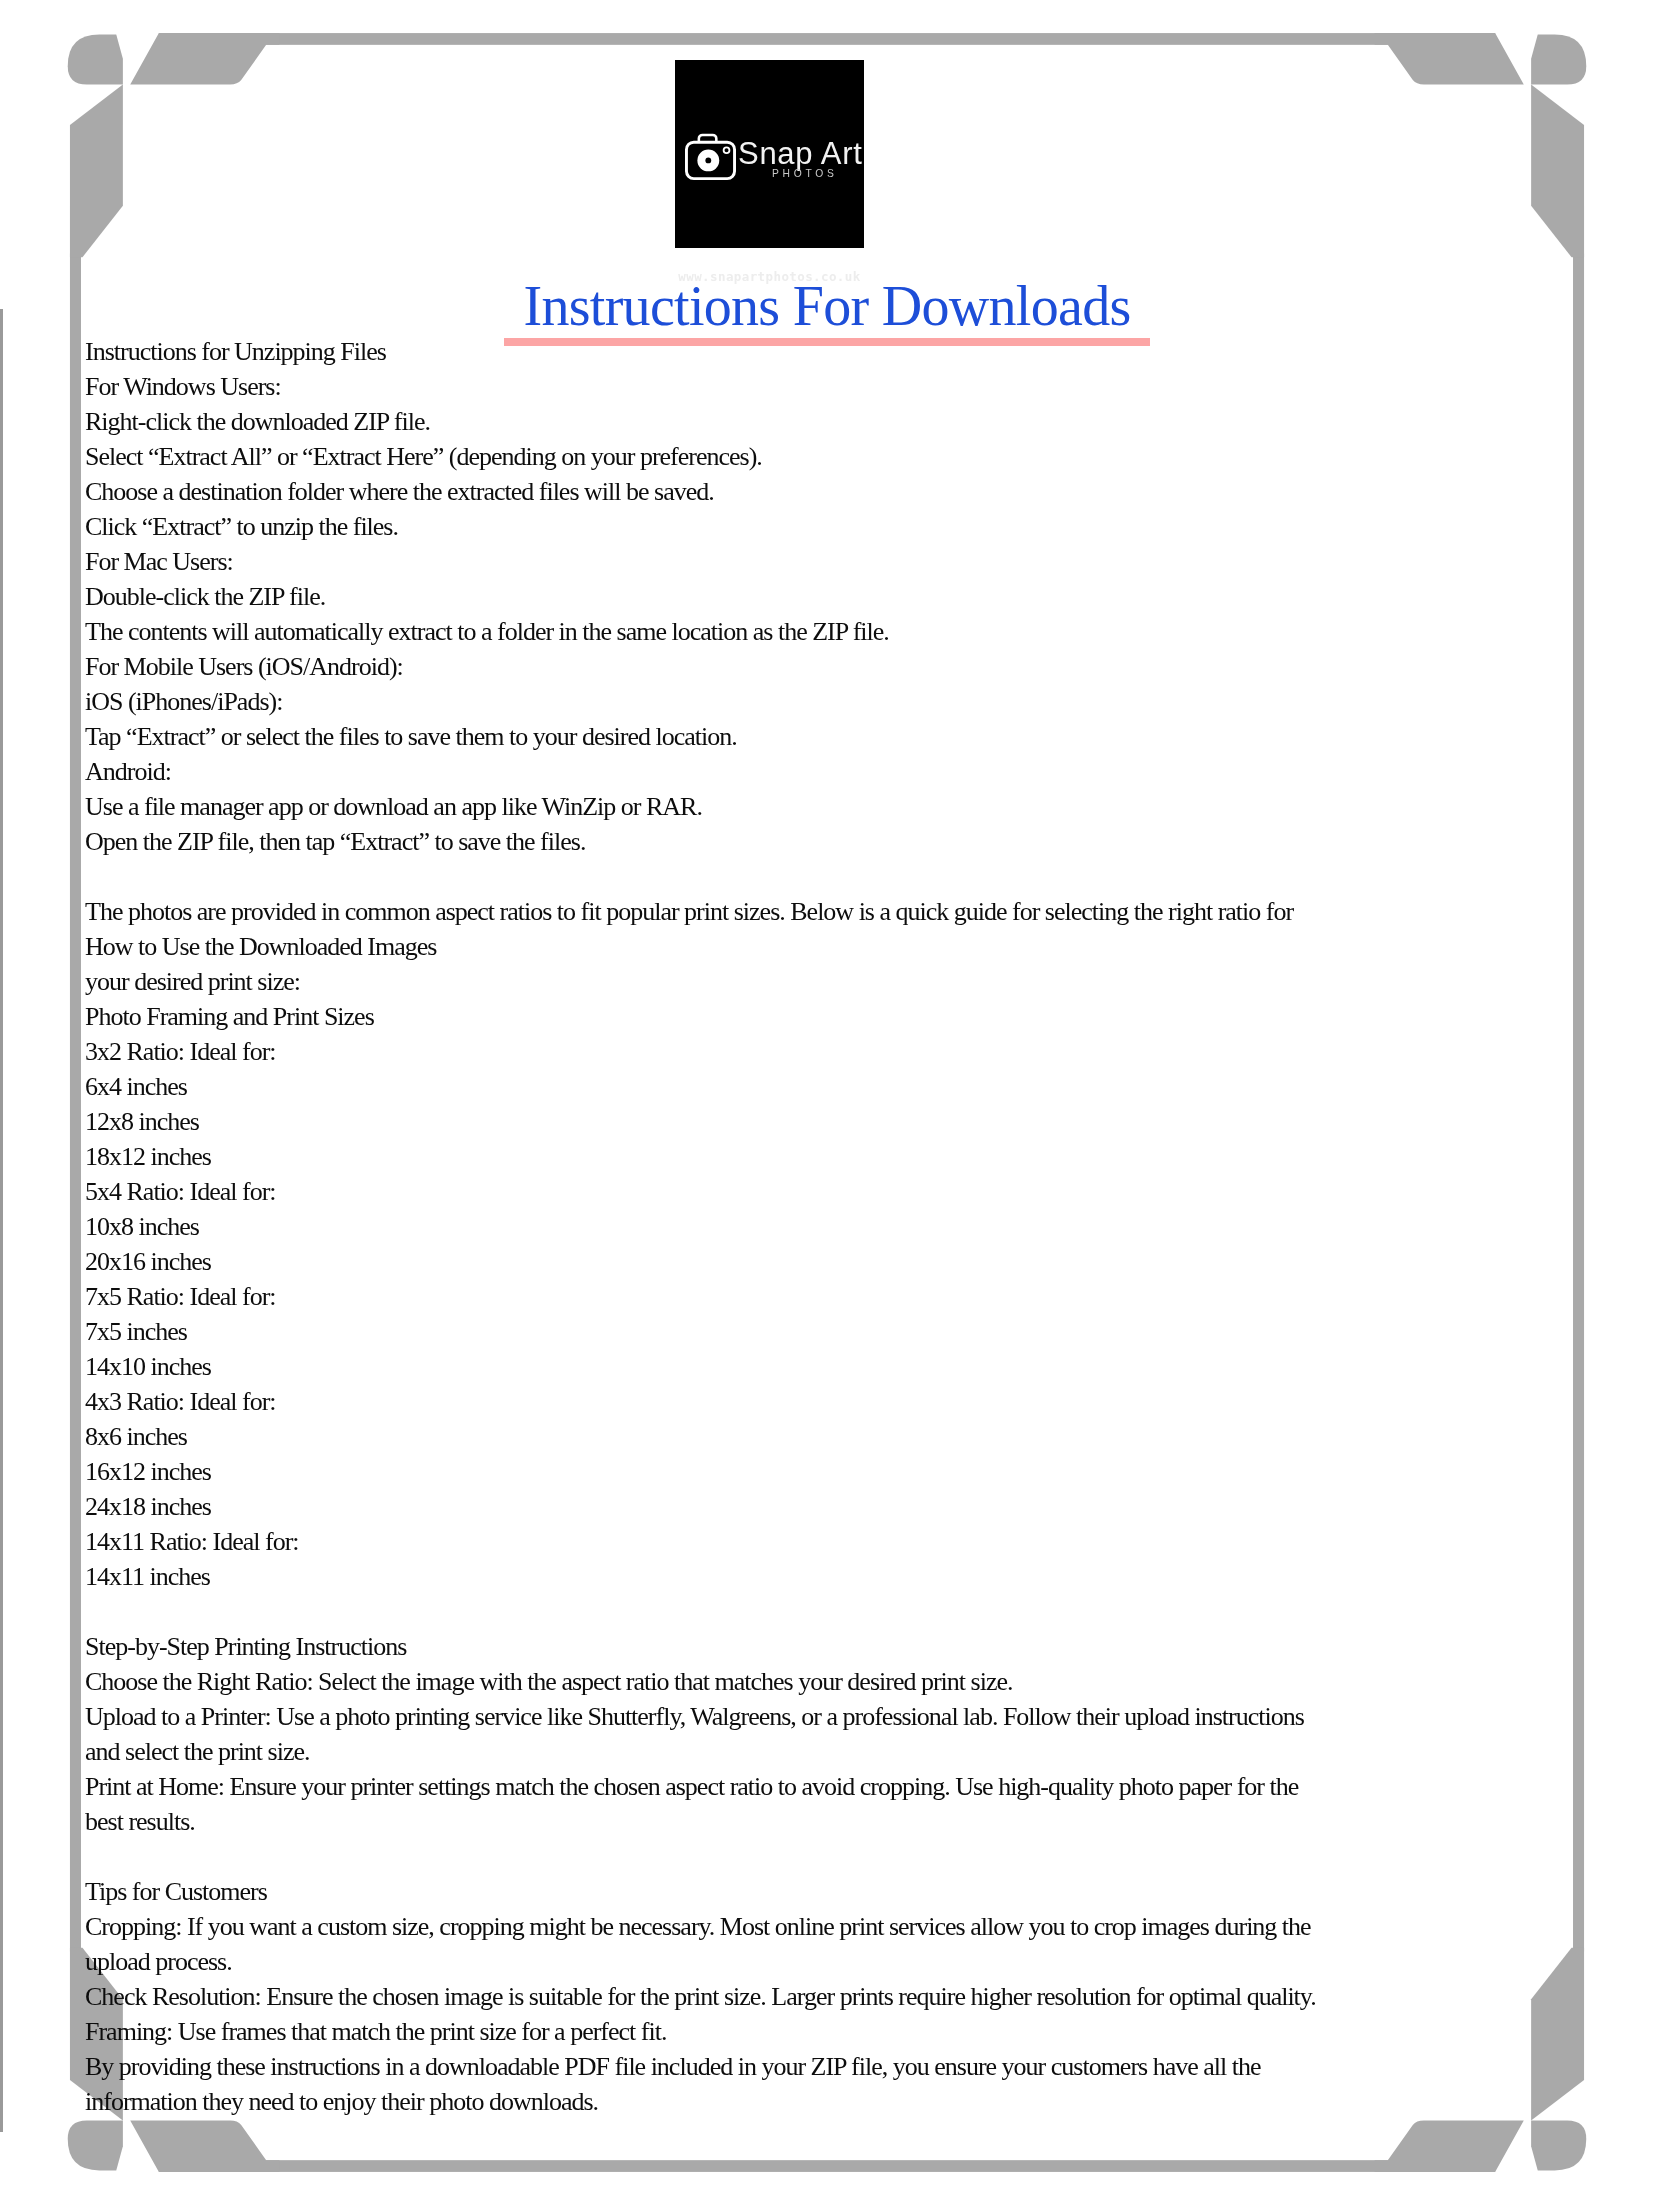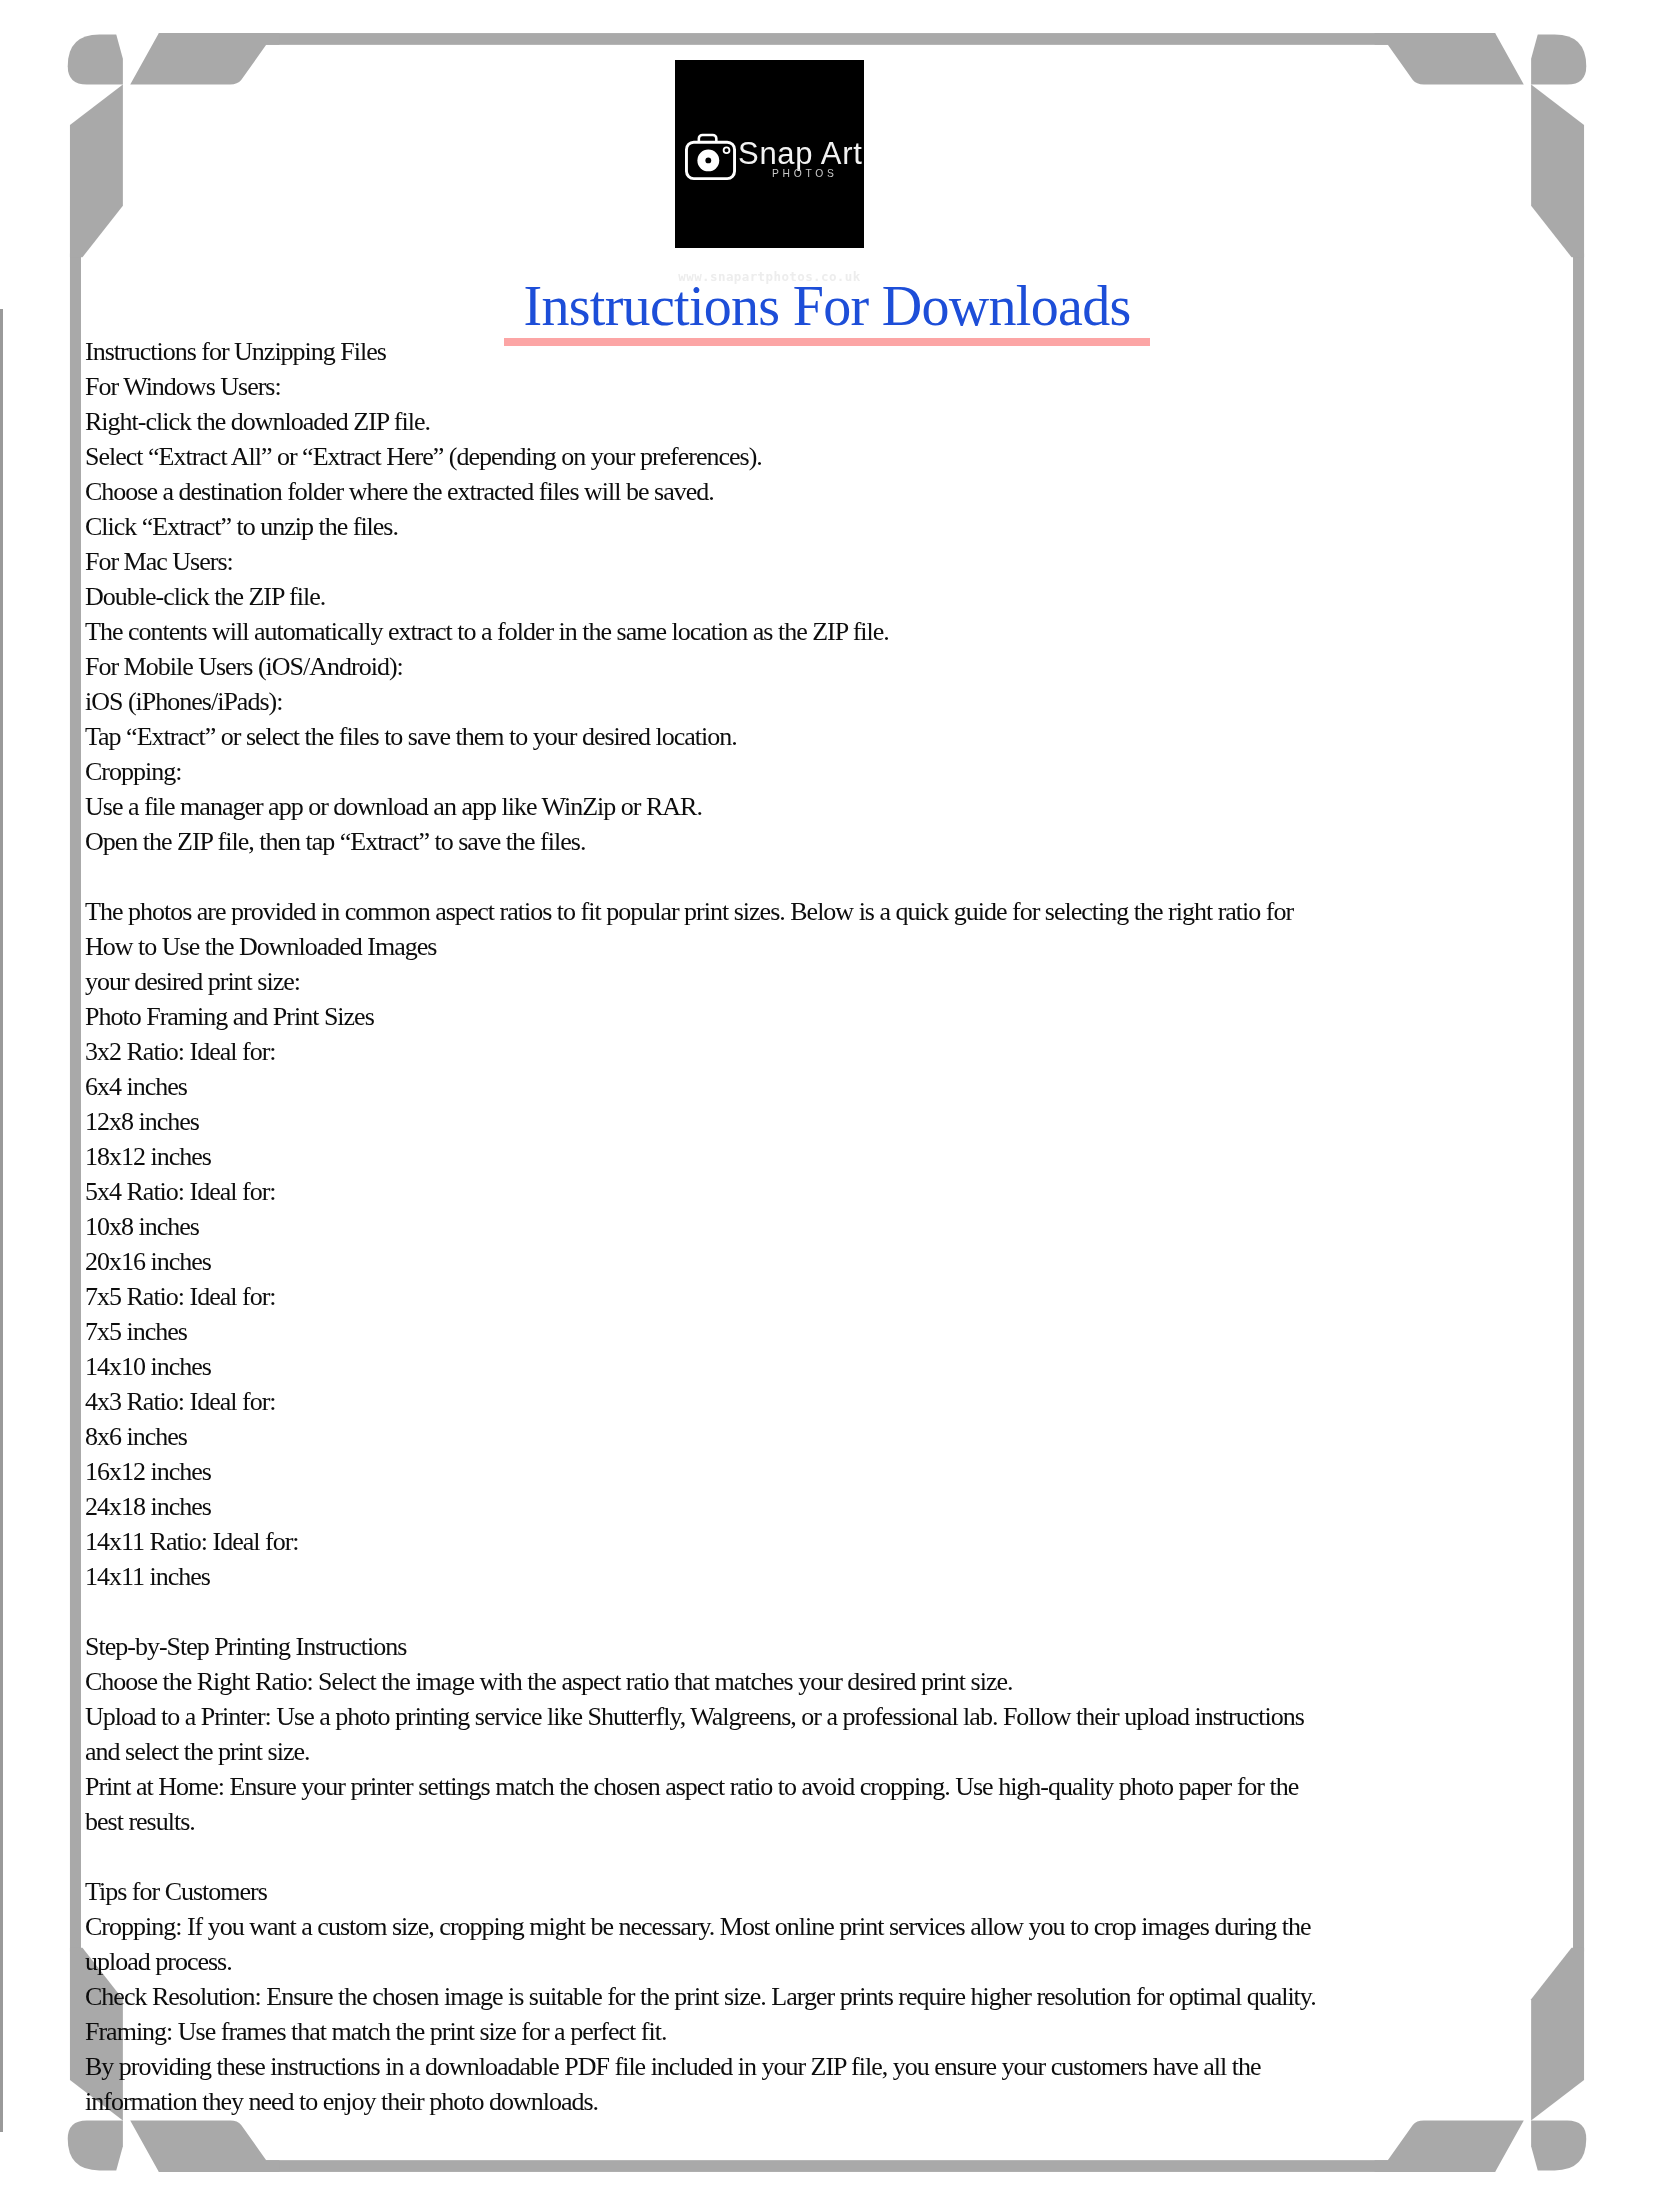--- a/index.html
+++ b/index.html
@@ -112,21 +112,21 @@
         <div class="line">Right-click the downloaded ZIP file.</div>
         <div class="line">Select “Extract All” or “Extract Here” (depending on your preferences).</div>
         <div class="line">Choose a destination folder where the extracted files will be saved.</div>
         <div class="line">Click “Extract” to unzip the files.</div>
         <div class="line">For Mac Users:</div>
         <div class="line">Double-click the ZIP file.</div>
         <div class="line">The contents will automatically extract to a folder in the same location as the ZIP file.</div>
         <div class="line">For Mobile Users (iOS/Android):</div>
         <div class="line">iOS (iPhones/iPads):</div>
         <div class="line">Tap “Extract” or select the files to save them to your desired location.</div>
-        <div class="line">Cropping:</div>
+        <div class="line">Android:</div>
         <div class="line">Use a file manager app or download an app like WinZip or RAR.</div>
         <div class="line">Open the ZIP file, then tap “Extract” to save the files.</div>
       </div>
       <div class="section">
         <div class="line">The photos are provided in common aspect ratios to fit popular print sizes. Below is a quick guide for selecting the right ratio for</div>
         <div class="line">How to Use the Downloaded Images</div>
         <div class="line">your desired print size:</div>
         <div class="line">Photo Framing and Print Sizes</div>
         <div class="line">3x2 Ratio: Ideal for:</div>
         <div class="line">6x4 inches</div>

